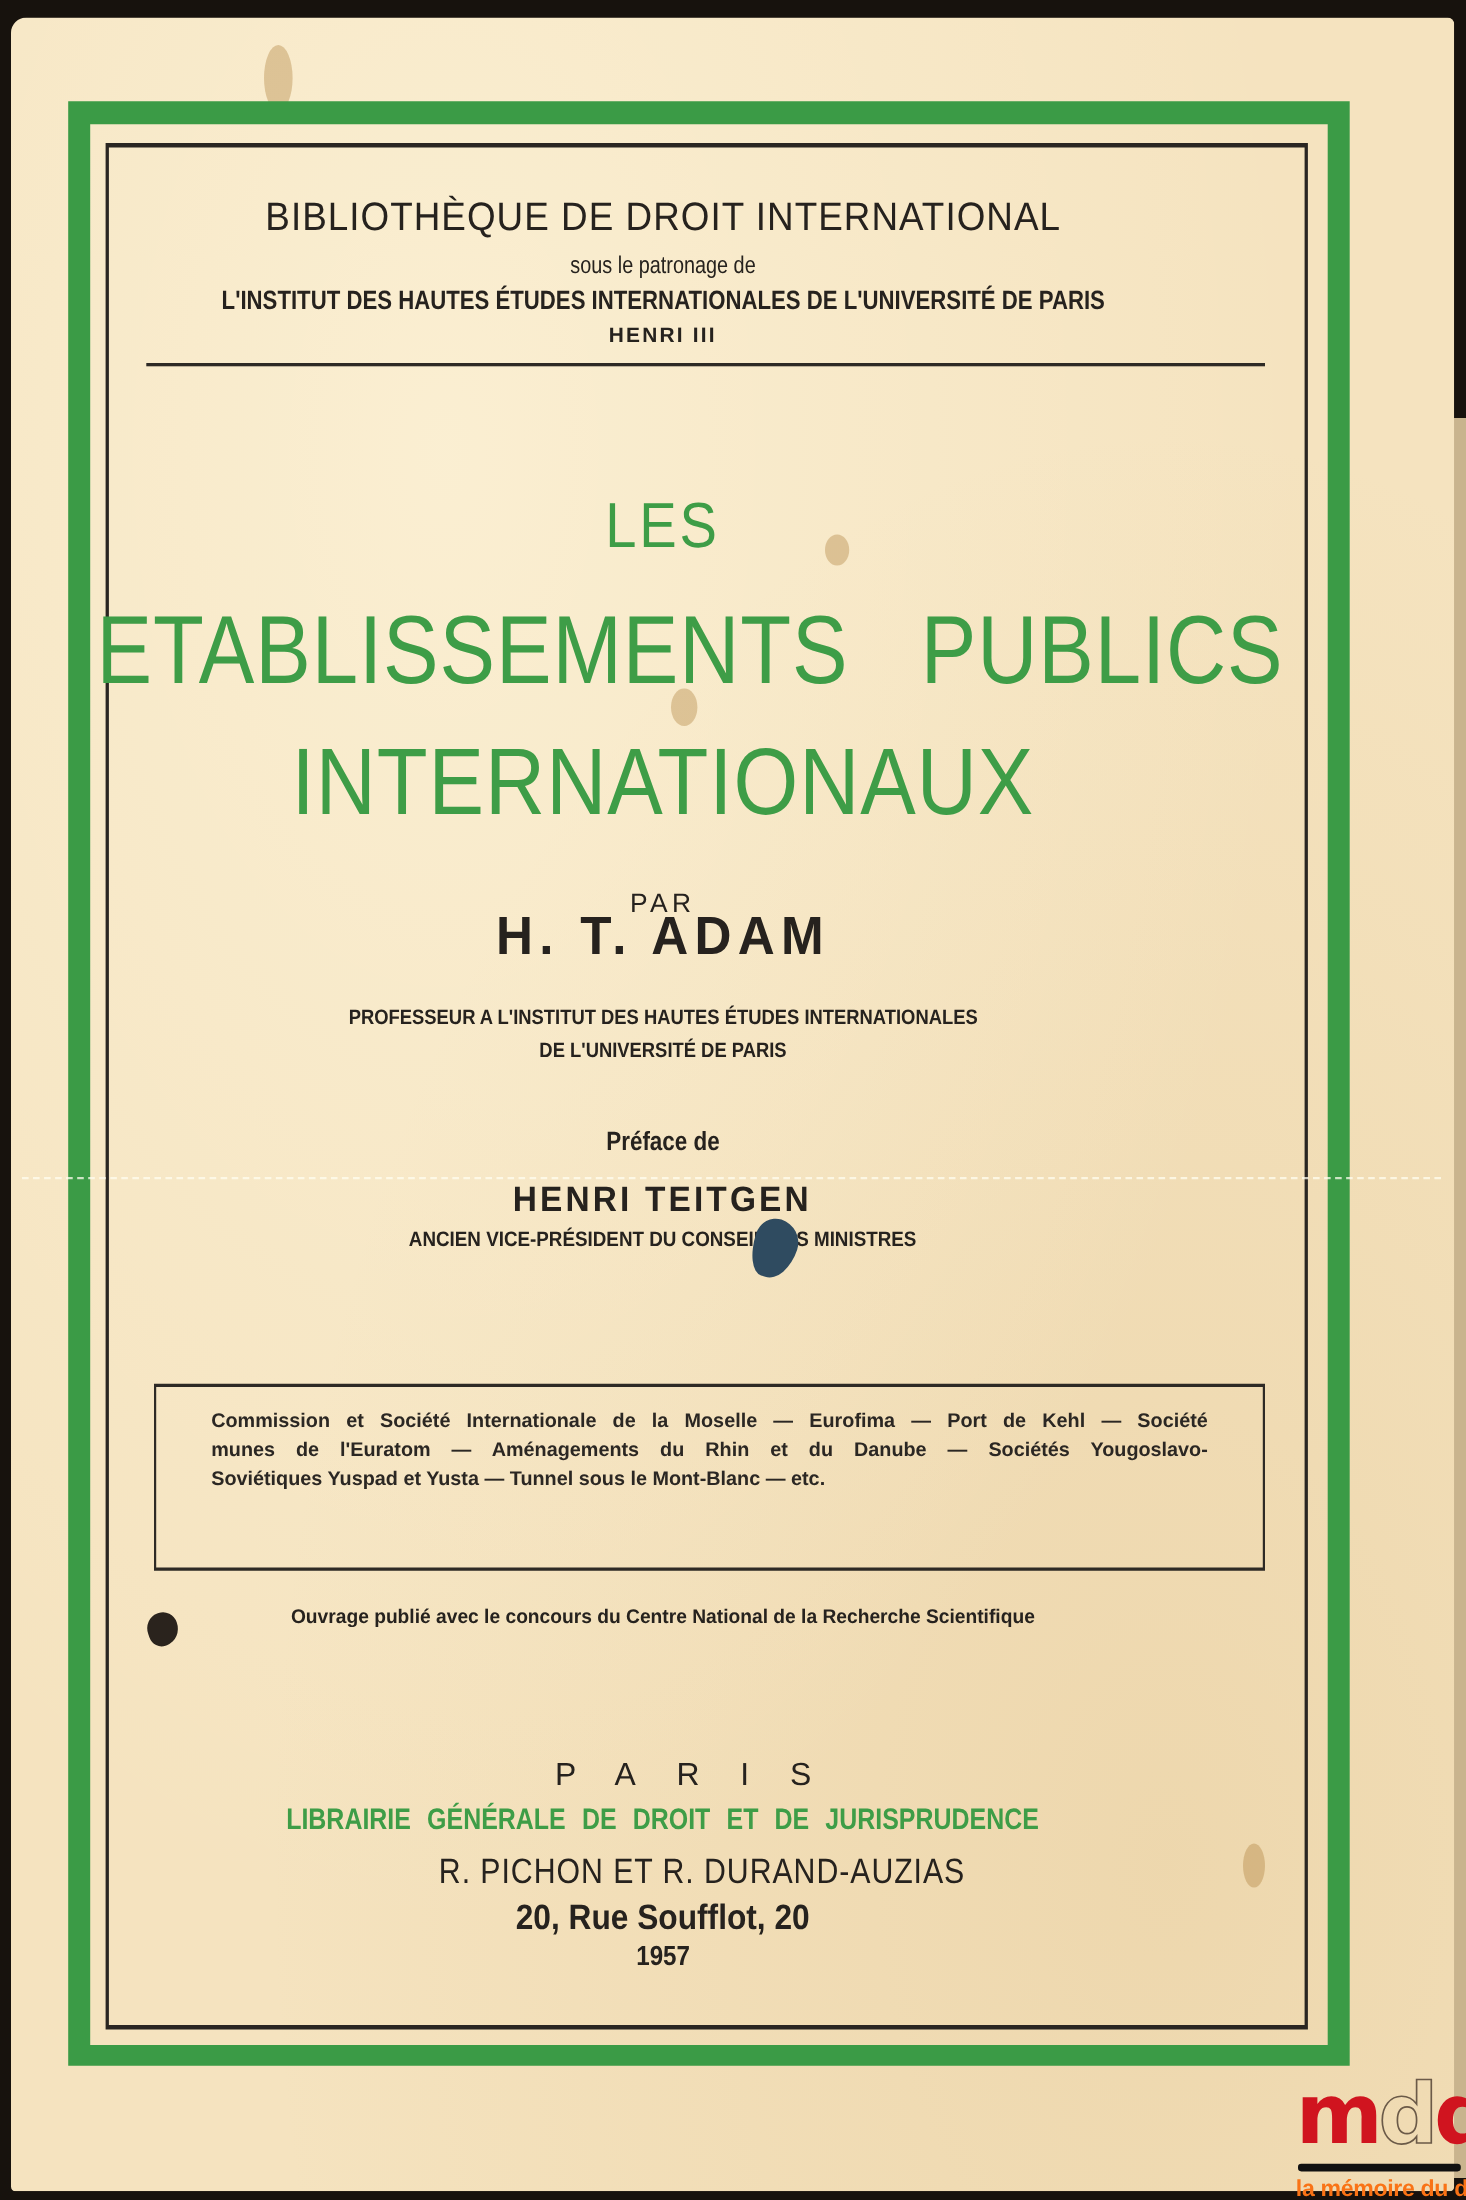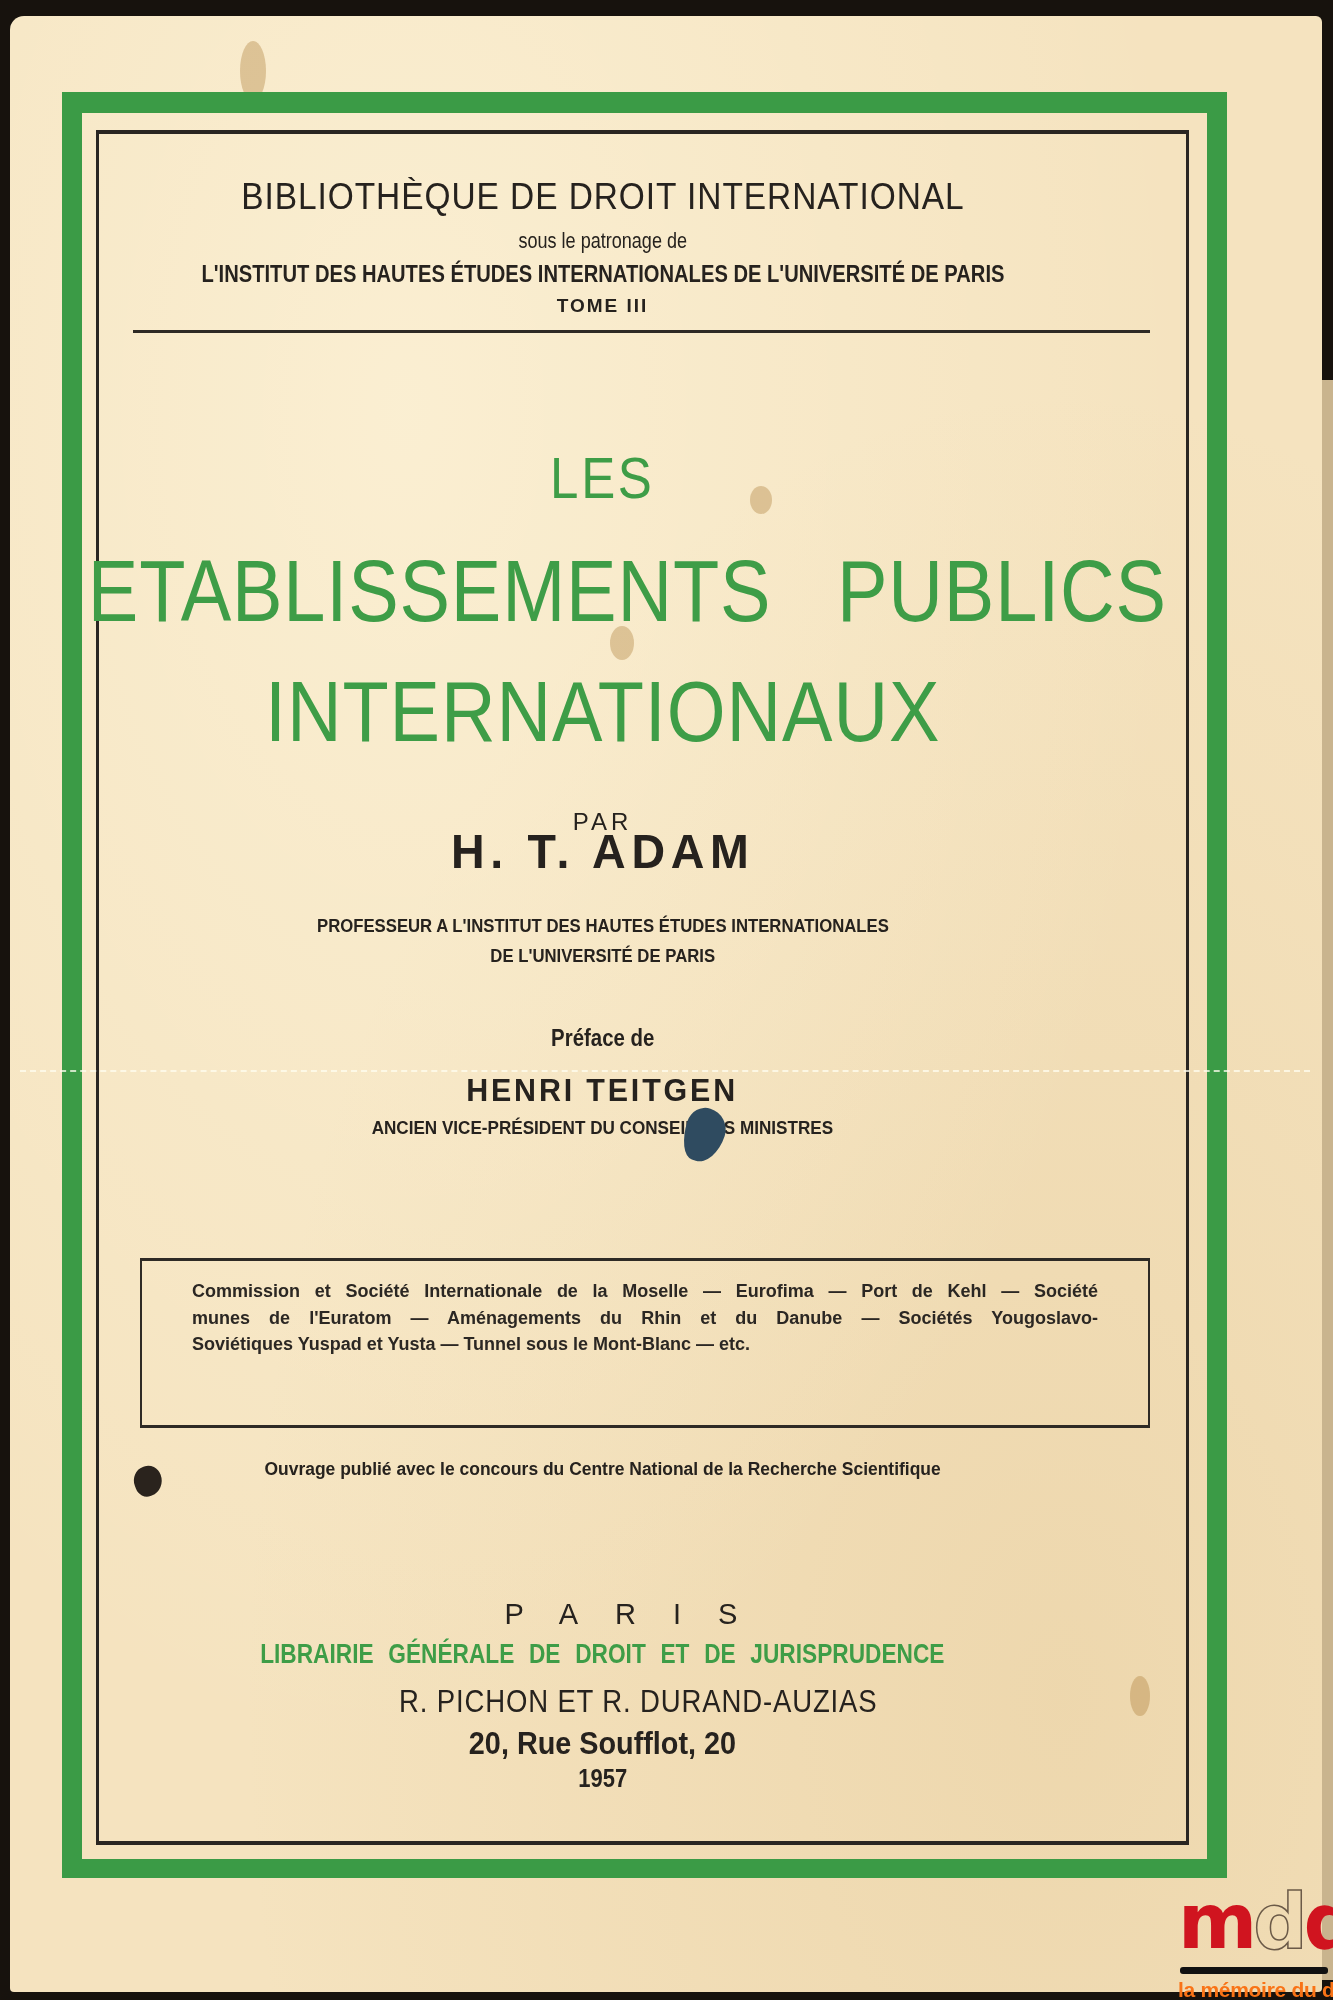--- a/index.html
+++ b/index.html
@@ -123,21 +123,21 @@
   <div class="stain" style="left:600px;top:610px;width:24px;height:34px;"></div>
   <div class="stain" style="left:1120px;top:1660px;width:20px;height:40px;"></div>
 </div>
 
 <div class="green-frame"></div>
 <div class="black-frame"></div>
 
 <div class="line series-title"><span class="condensed">BIBLIOTHÈQUE DE DROIT INTERNATIONAL</span></div>
 <div class="line patronage"><span class="condensed">sous le patronage de</span></div>
 <div class="line institut"><span class="condensed">L'INSTITUT DES HAUTES ÉTUDES INTERNATIONALES DE L'UNIVERSITÉ DE PARIS</span></div>
-<div class="line tome">TOME III</div>
+<div class="line tome">HENRI III</div>
 <div class="rule-top"></div>
 
 <div class="line green les"><span class="condensed">LES</span></div>
 <div class="line green title1"><span class="condensed" style="white-space:pre">ETABLISSEMENTS   PUBLICS</span></div>
 <div class="line green title2"><span class="condensed">INTERNATIONAUX</span></div>
 
 <div class="line par">PAR</div>
 <div class="line author"><span class="condensed">H. T. ADAM</span></div>
 <div class="line prof1"><span class="condensed">PROFESSEUR A L'INSTITUT DES HAUTES ÉTUDES INTERNATIONALES</span></div>
 <div class="line prof2"><span class="condensed">DE L'UNIVERSITÉ DE PARIS</span></div>

